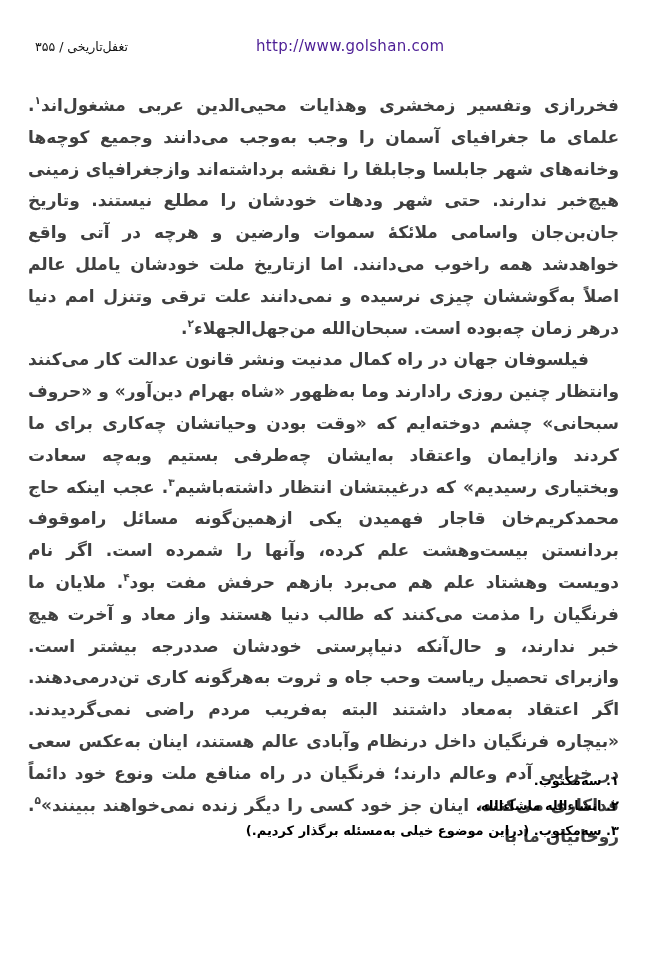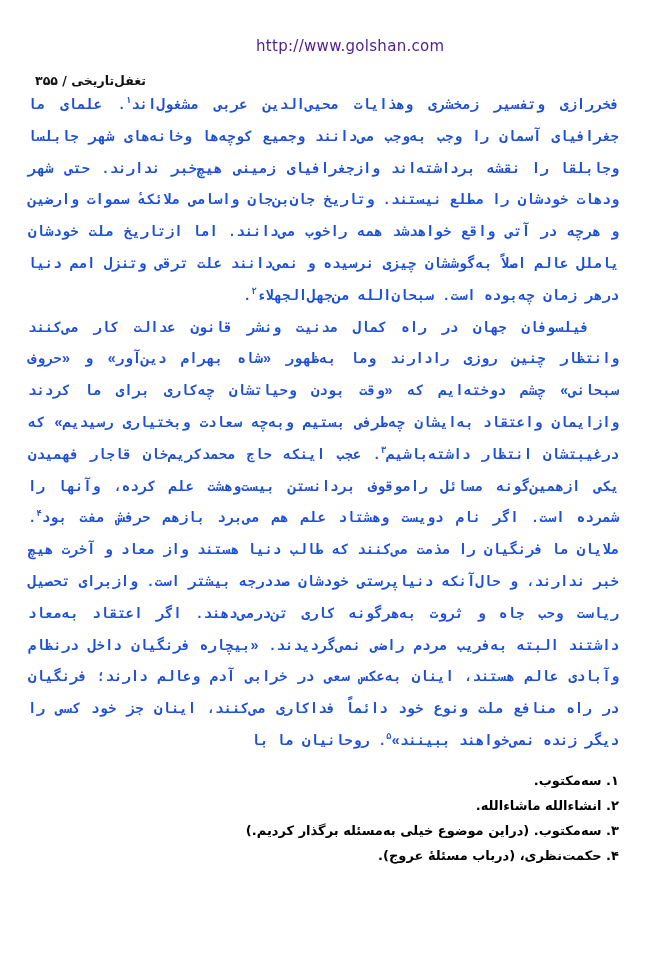--- a/index.html
+++ b/index.html
@@ -20,46 +20,44 @@
     left: 0;
     right: 0;
     height: 26px;
   }
   .page-label {
     position: absolute;
     left: 35px;
     top: 3px;
     direction: rtl;
     font-size: 12.5px;
-    font-weight: bold;
+    font-weight: normal;
     color: #111111;
     white-space: nowrap;
-    margin-top: 34px;
   }
   .site-url {
     position: absolute;
     left: 256px;
     top: 1px;
     font-size: 15px;
     color: #4c1d95;
     letter-spacing: 0.3px;
     white-space: nowrap;
   }
   .body-text {
     position: absolute;
     top: 90px;
     right: 29px;
     left: 28px;
     direction: rtl;
     text-align: justify;
-    font-size: 14px;
+    font-size: 17px;
     font-weight: bold;
     line-height: 31.8px;
-    color: #1d4ed8;
-    font-family: Liberation Mono, monospace;
+    color: #404040;
   }
   .body-text p { margin: 0; }
   .body-text p.indented { text-indent: 30px; }
   sup.fnref {
     font-size: 0.62em;
     line-height: 0;
     vertical-align: super;
   }
   .footnotes {
     position: absolute;
@@ -95,18 +93,15 @@
   <div class="footnotes">
     <div class="footnote">
       <span class="fn-num">۱.</span><span class="fn-text"> سه‌مکتوب.</span>
     </div>
     <div class="footnote">
       <span class="fn-num">۲.</span><span class="fn-text"> انشاءالله ماشاءالله.</span>
     </div>
     <div class="footnote">
       <span class="fn-num">۳.</span><span class="fn-text"> سه‌مکتوب. (دراین موضوع خیلی به‌مسئله برگذار کردیم.)</span>
     </div>
-    <div class="footnote">
-      <span class="fn-num">۴.</span><span class="fn-text"> حکمت‌نظری، (درباب مسئلهٔ عروج).</span>
-    </div>
   </div>
 
 </div>
 
 </body></html>

